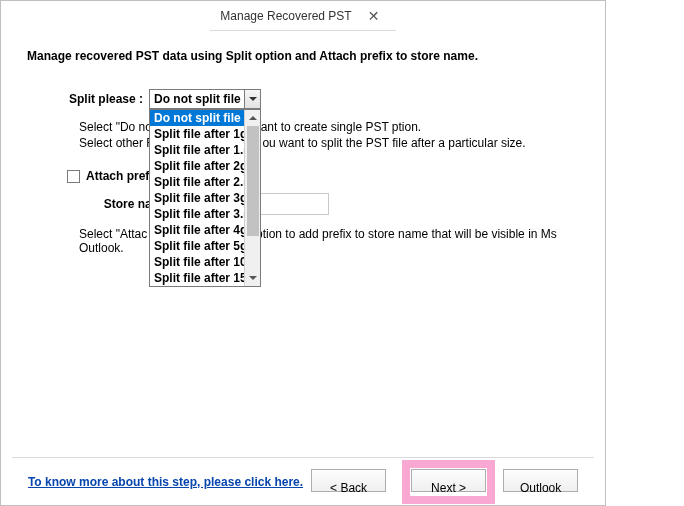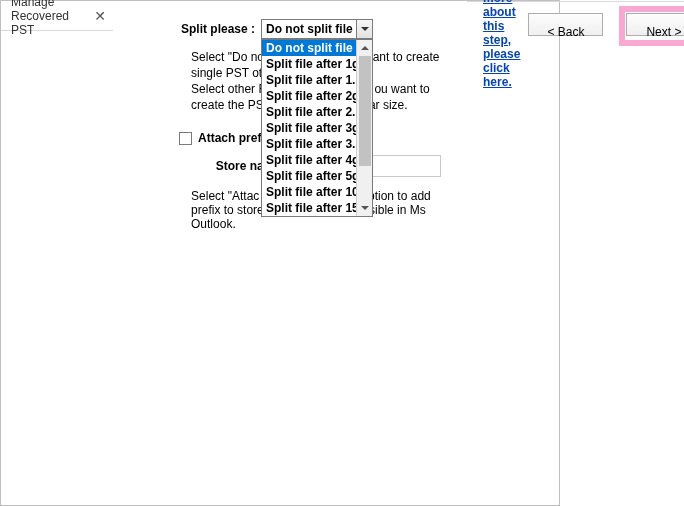--- a/index.html
+++ b/index.html
@@ -7,25 +7,27 @@
   body {
     font-family: "Segoe UI", Tahoma, sans-serif;
     font-size: 12px;
     color: #000;
     background: #fff;
     width: 684px;
     height: 506px;
     overflow: hidden;
   }
   .window {
-    width: 560px;
+    width: 606px;
     height: 506px;
     border: 1px solid #bfbfbf;
     background: #fff;
     display: flex;
+    flex-direction: column;
+    align-items: center;
   }
   .titlebar {
     height: 30px;
     background: #fff;
     border-bottom: 1px solid #d9d9d9;
     display: flex;
     align-items: center;
     padding: 0 0 0 10px;
     font-size: 12px;
     color: #333;
@@ -223,37 +225,38 @@
     cursor: pointer;
     margin-left: 8px;
     padding: 8px 10px;
     line-height: 21px;
     text-align: center;
   }
   .btn-wrap {
     display: inline-block;
   }
   .btn-wrap.highlight {
-    border: 6px solid #f9a8d4;
+    border: 8px solid #f9a8d4;
     padding: 1px;
     margin-left: 16px;
     text-decoration: underline;
   }
   .btn-wrap.highlight .btn { margin-left: 0; }
 </style>
 </head>
 <body>
 
 <div class="window">
   <div class="titlebar">
     <span>Manage Recovered PST</span>
     <div class="close">✕</div>
   </div>
 
   <div class="body">
+    <div class="instr">Manage recovered PST data using Split option and Attach prefix to store name.</div>
 
     <div class="row">
       <div class="lbl-right">Split please :</div>
       <div class="combo">
         <div class="combo-box">
           <span>Do not split file</span>
           <div class="combo-btn"></div>
         </div>
         <div class="dropdown">
           <div class="dropdown-inner">
@@ -274,24 +277,24 @@
               <div class="arrow down"></div>
             </div>
           </div>
         </div>
       </div>
     </div>
 
     <div class="help1">
       <span>Select "Do no</span>
       <span style="display:inline-block;width:102px;"></span>
-      <span>ant to create single PST other.</span><br>
+      <span>ant to create single PST ption.</span><br>
       <span>Select other F</span>
       <span style="display:inline-block;width:102px;"></span>
-      <span>ou want to create the PST file after a particular size.</span>
+      <span>ou want to split the PST file after a particular size.</span>
     </div>
 
     <div class="chk-row">
       <div class="chk"></div>
       <span class="chk-label">Attach prefix t</span>
     </div>
 
     <div class="store-row">
       <div class="lbl-right" style="width:148px;">Store name</div>
       <input class="store-input" type="text" value="" style="">

